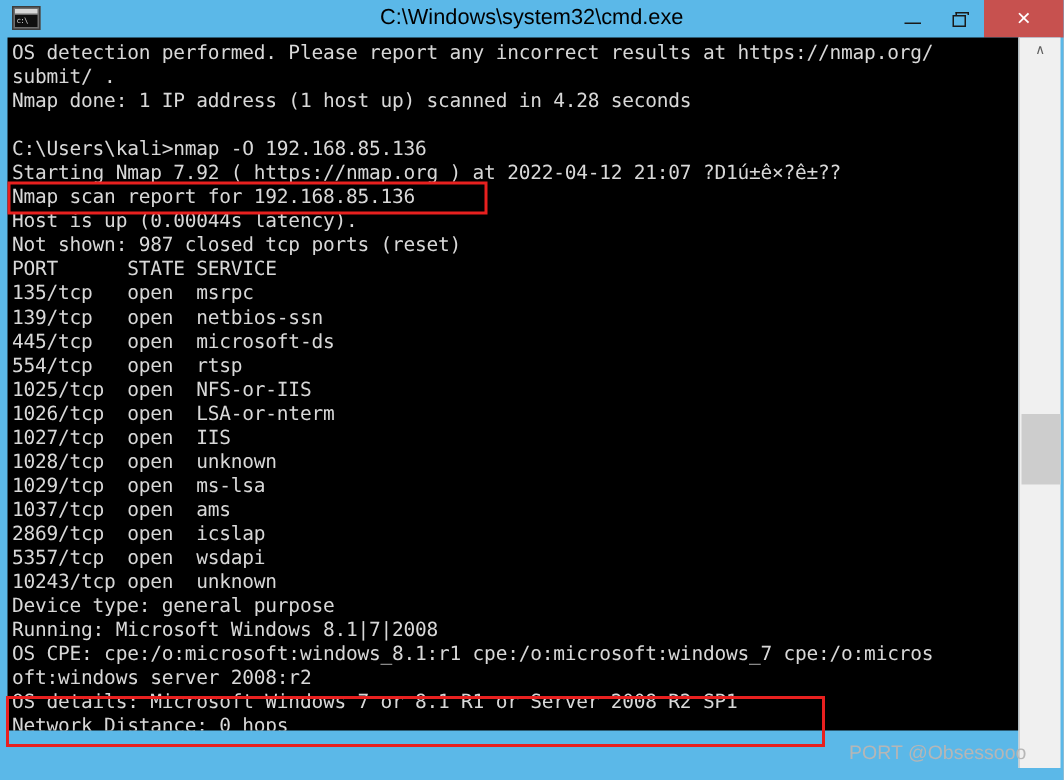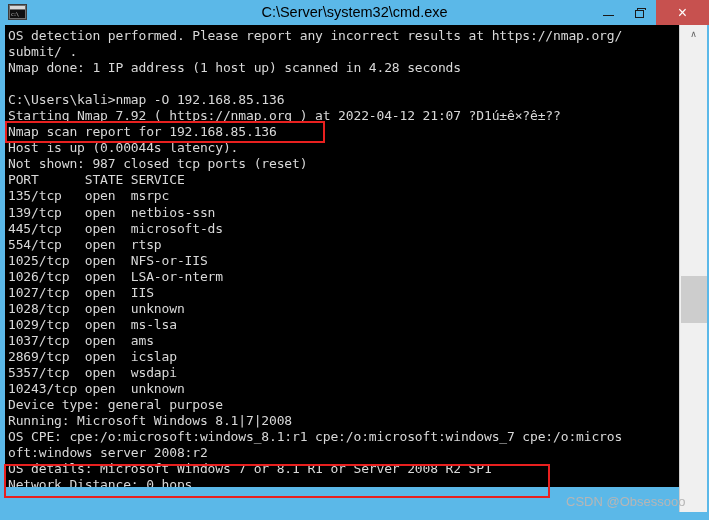--- a/index.html
+++ b/index.html
@@ -207,21 +207,21 @@
 </head>
 <body>
 
 <div id="window">
 
   <div id="titlebar">
     <div id="app-icon">
       <div class="bar"></div>
       <div class="scr">c:\</div>
     </div>
-    <div id="title-text">C:\Server\system32\cmd.exe</div>
+    <div id="title-text">C:\Windows\system32\cmd.exe</div>
 
     <div class="winbtn" id="btn-min">
       <div class="glyph"></div>
     </div>
     <div class="winbtn" id="btn-max">
       <div class="outer">
         <div class="sq1"></div>
         <div class="sq2"></div>
       </div>
     </div>
@@ -270,15 +270,15 @@
     <div id="scrollbar">
       <div id="sb-up">∧</div>
       <div id="sb-thumb"></div>
     </div>
 
     <div class="redbox" id="redbox-cmd"></div>
     <div class="redbox" id="redbox-os"></div>
 
   </div>
 
-  <div id="watermark">CSDN @Obsessooo</div>
+  <div id="watermark">PORT @Obsessooo</div>
 
 </div>
 
 </body></html>

